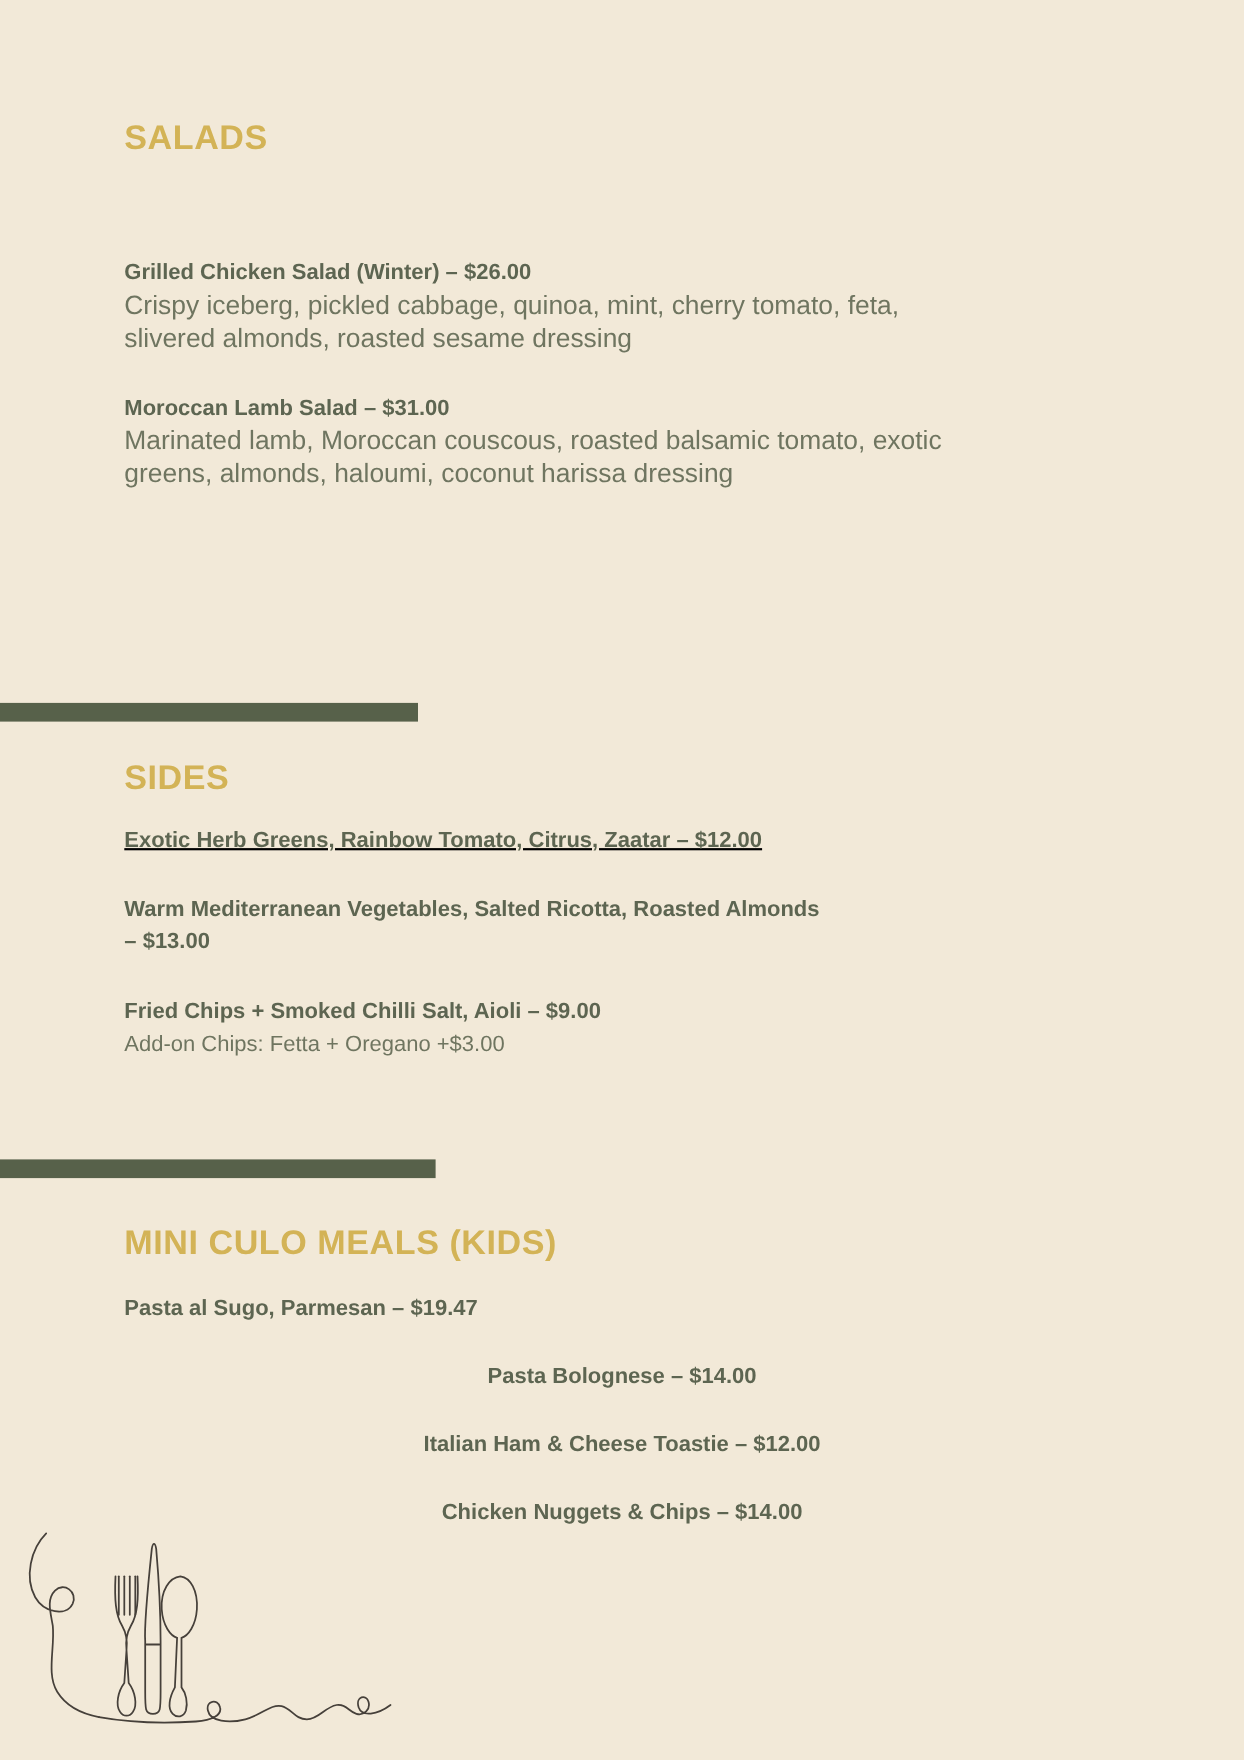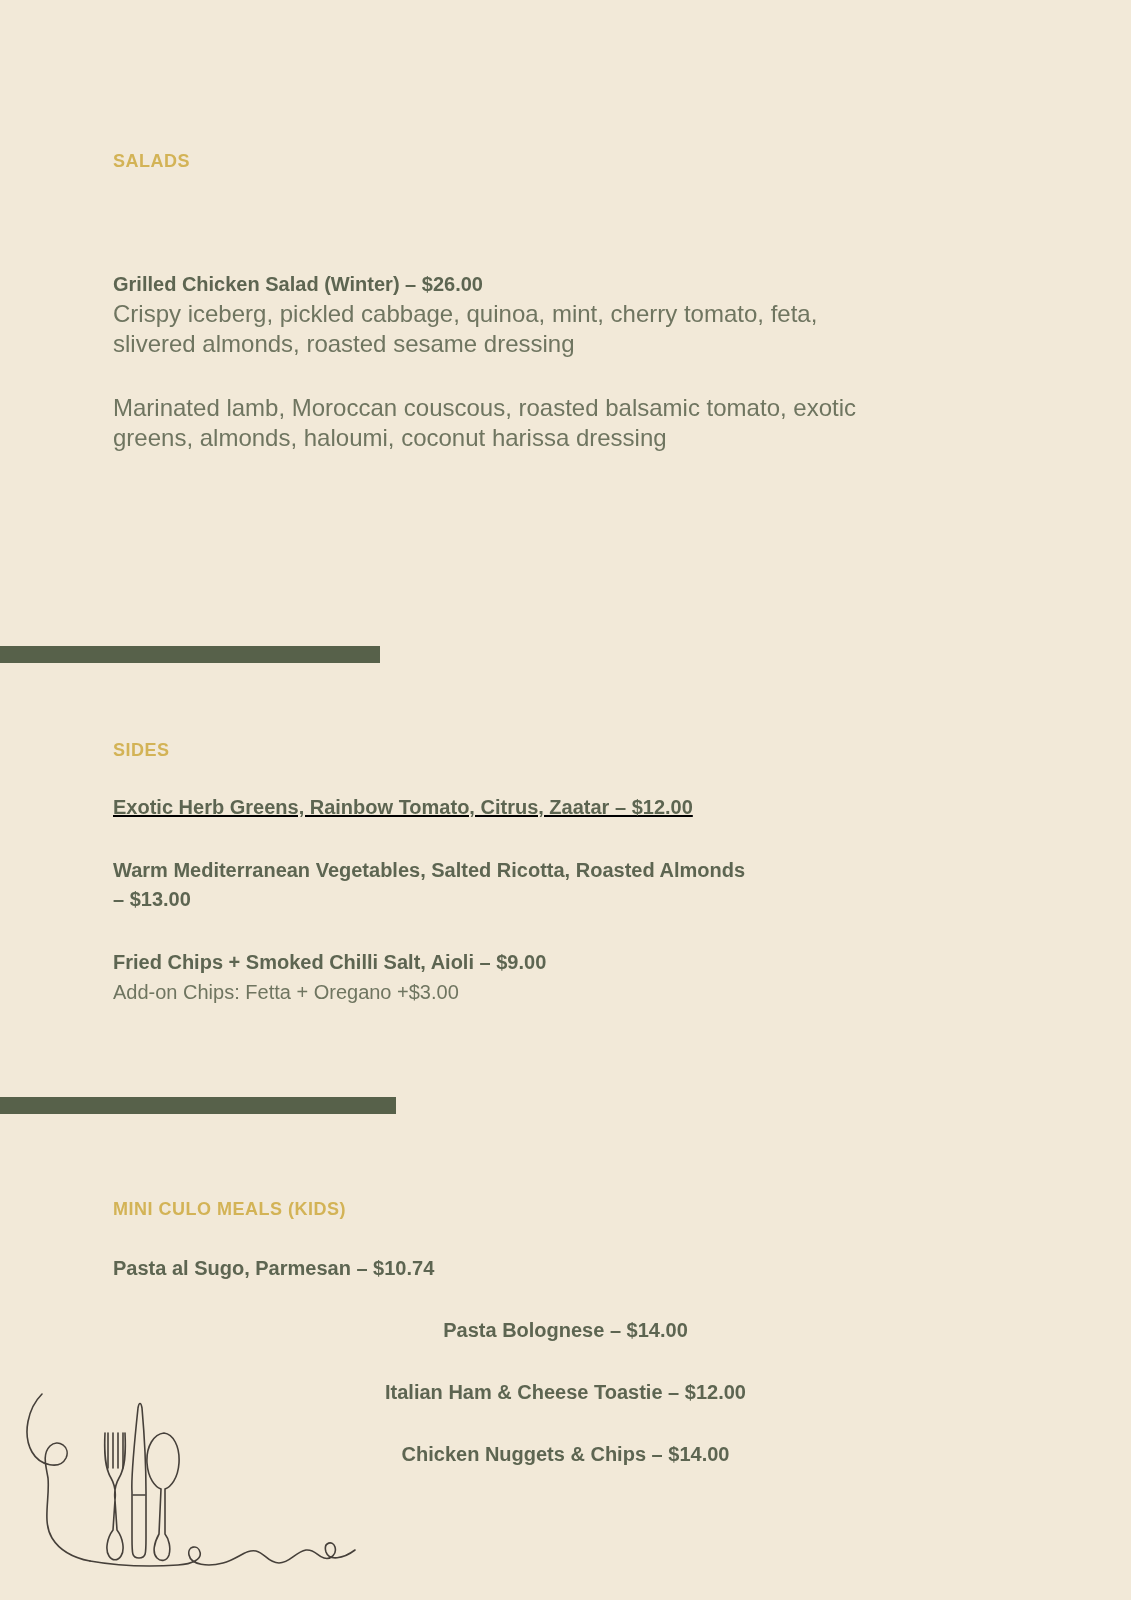--- a/index.html
+++ b/index.html
@@ -15,26 +15,25 @@
   .page {
     position: relative;
     width: 1131px;
     height: 1600px;
     background: var(--bg);
     overflow: hidden;
     font-family: "Liberation Sans", sans-serif;
   }
   .content { padding: 0 113px; }
   .section-title {
-    font-size: 18px;
+    font-size: 31px;
     font-weight: bold;
     letter-spacing: 0.5px;
     color: var(--accent);
     line-height: 30px;
-    margin-top: 36px;
   }
   .salads-title   { padding-top: 110px; }
   .sides-title    { padding-top: 36px; }
   .kids-title     { padding-top: 44px; }
 
   .item-name {
     font-size: 20px;
     font-weight: bold;
     color: var(--item);
     line-height: 29px;
@@ -85,20 +84,21 @@
   <section class="salads-section">
     <div class="content">
       <h2 class="section-title salads-title">SALADS</h2>
 
       <div class="menu-item">
         <p class="item-name">Grilled Chicken Salad (Winter) – $26.00</p>
         <p class="item-desc">Crispy iceberg, pickled cabbage, quinoa, mint, cherry tomato, feta, slivered almonds, roasted sesame dressing</p>
       </div>
 
       <div class="menu-item">
+        <p class="item-name">Moroccan Lamb Salad – $31.00</p>
         <p class="item-desc">Marinated lamb, Moroccan couscous, roasted balsamic tomato, exotic greens, almonds, haloumi, coconut harissa dressing</p>
       </div>
     </div>
   </section>
 
   <div class="divider-bar divider-1"></div>
 
   <section class="sides-section">
     <div class="content">
       <h2 class="section-title sides-title">SIDES</h2>
@@ -118,21 +118,21 @@
     </div>
   </section>
 
   <div class="divider-bar divider-2"></div>
 
   <section class="kids-section">
     <div class="content">
       <h2 class="section-title kids-title">MINI CULO MEALS (KIDS)</h2>
 
       <div class="menu-item">
-        <p class="item-name">Pasta al Sugo, Parmesan – $10.74</p>
+        <p class="item-name">Pasta al Sugo, Parmesan – $19.47</p>
       </div>
 
       <div class="menu-item">
         <p class="item-name">Pasta Bolognese – $14.00</p>
       </div>
 
       <div class="menu-item">
         <p class="item-name">Italian Ham &amp; Cheese Toastie – $12.00</p>
       </div>
 

